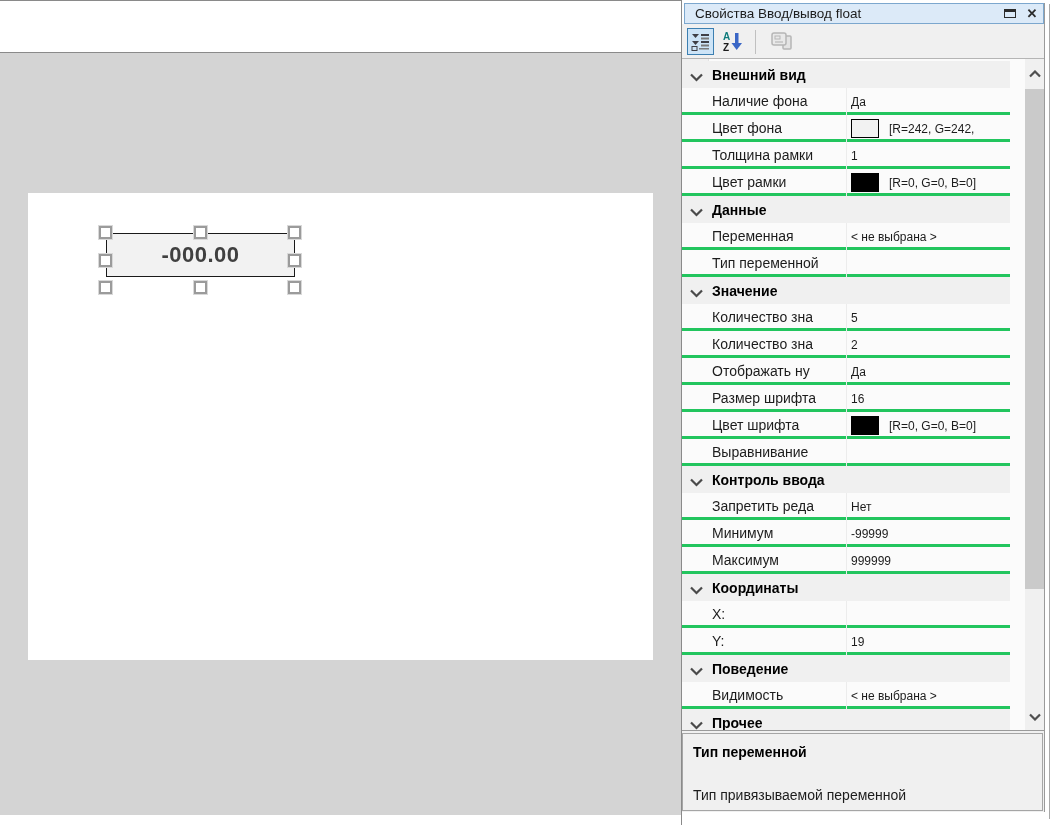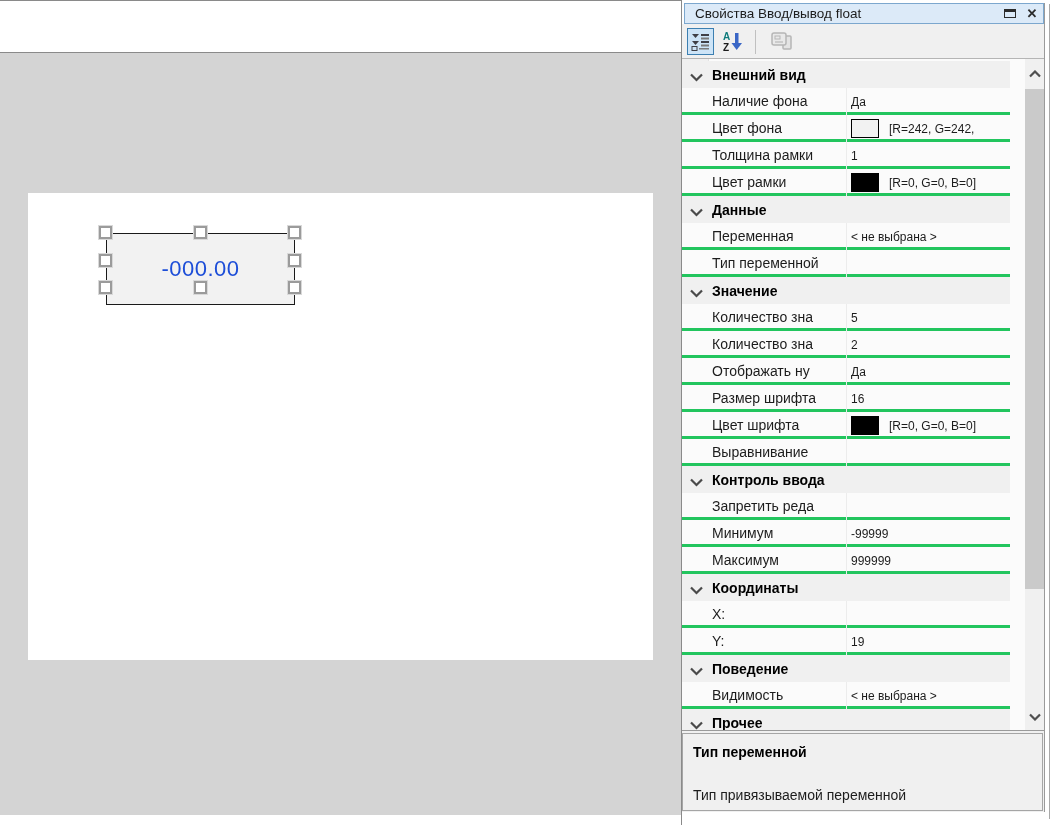--- a/index.html
+++ b/index.html
@@ -6,24 +6,24 @@
   html,body { width:1054px; height:825px; background:#ffffff;
               font-family:"Liberation Sans", sans-serif; overflow:hidden; }
   #stage { position:absolute; left:0; top:0; width:1054px; height:825px; background:#ffffff; }
 
   
   .top-strip { position:absolute; left:0; top:0; width:681px; height:53px; background:#ffffff;
                border-top:1px solid #8a8a8a; border-bottom:1px solid #8a8a8a; }
   .canvas-area { position:absolute; left:0; top:53px; width:681px; height:762px; background:#d4d4d4; }
   .design-page { position:absolute; left:28px; top:140px; width:625px; height:467px; background:#ffffff; }
 
-  .io-widget { position:absolute; left:78px; top:40px; width:189px; height:72px;
+  .io-widget { position:absolute; left:78px; top:40px; width:189px; height:44px;
                background:#f2f2f2; border:1px solid #1a1a1a;
                display:flex; align-items:center; justify-content:center;
-               font-size:22px; color:#1d4ed8; letter-spacing:0.5px; }
+               font-size:22px; color:#404040; letter-spacing:0.5px;font-weight:bold; }
   .handle { position:absolute; width:13px; height:13px; background:#ffffff;
             border:2px solid #9b9b9b; box-shadow:0 0 0 1px #d9d9d9; }
 
   
   .panel-split { position:absolute; left:681px; top:0; width:1px; height:825px; background:#8a8a8a; }
   .panel-body { position:absolute; left:682px; top:24px; width:362px; height:788px; background:#f0f0f0; }
   .panel-right-border { position:absolute; left:1044px; top:3px; width:1px; height:809px; background:#9a9a9a; }
   .far-strip { position:absolute; left:1045px; top:0; width:9px; height:825px; background:#ffffff; }
   .far-line { position:absolute; left:1049px; top:4px; width:1px; height:815px; background:#a8a8a8; }
 
@@ -249,20 +249,23 @@
         </div>
         <div class="cat-row">
           <span class="cat-chevron"><svg width="13" height="9" viewBox="0 0 13 9">
               <polyline points="1,1.5 6.5,7 12,1.5" fill="none" stroke="#4a4a4a" stroke-width="2.2"></polyline>
             </svg></span>
           <span class="cat-label">Контроль ввода</span>
         </div>
         <div class="prop-row">
           <span class="prop-name">Запретить реда</span>
           <span class="prop-divider"></span>
+          <span class="prop-value">
+            <span>Нет</span>
+          </span>
         </div>
         <div class="prop-row">
           <span class="prop-name">Минимум</span>
           <span class="prop-divider"></span>
           <span class="prop-value">
             <span>-99999</span>
           </span>
         </div>
         <div class="prop-row">
           <span class="prop-name">Максимум</span>

